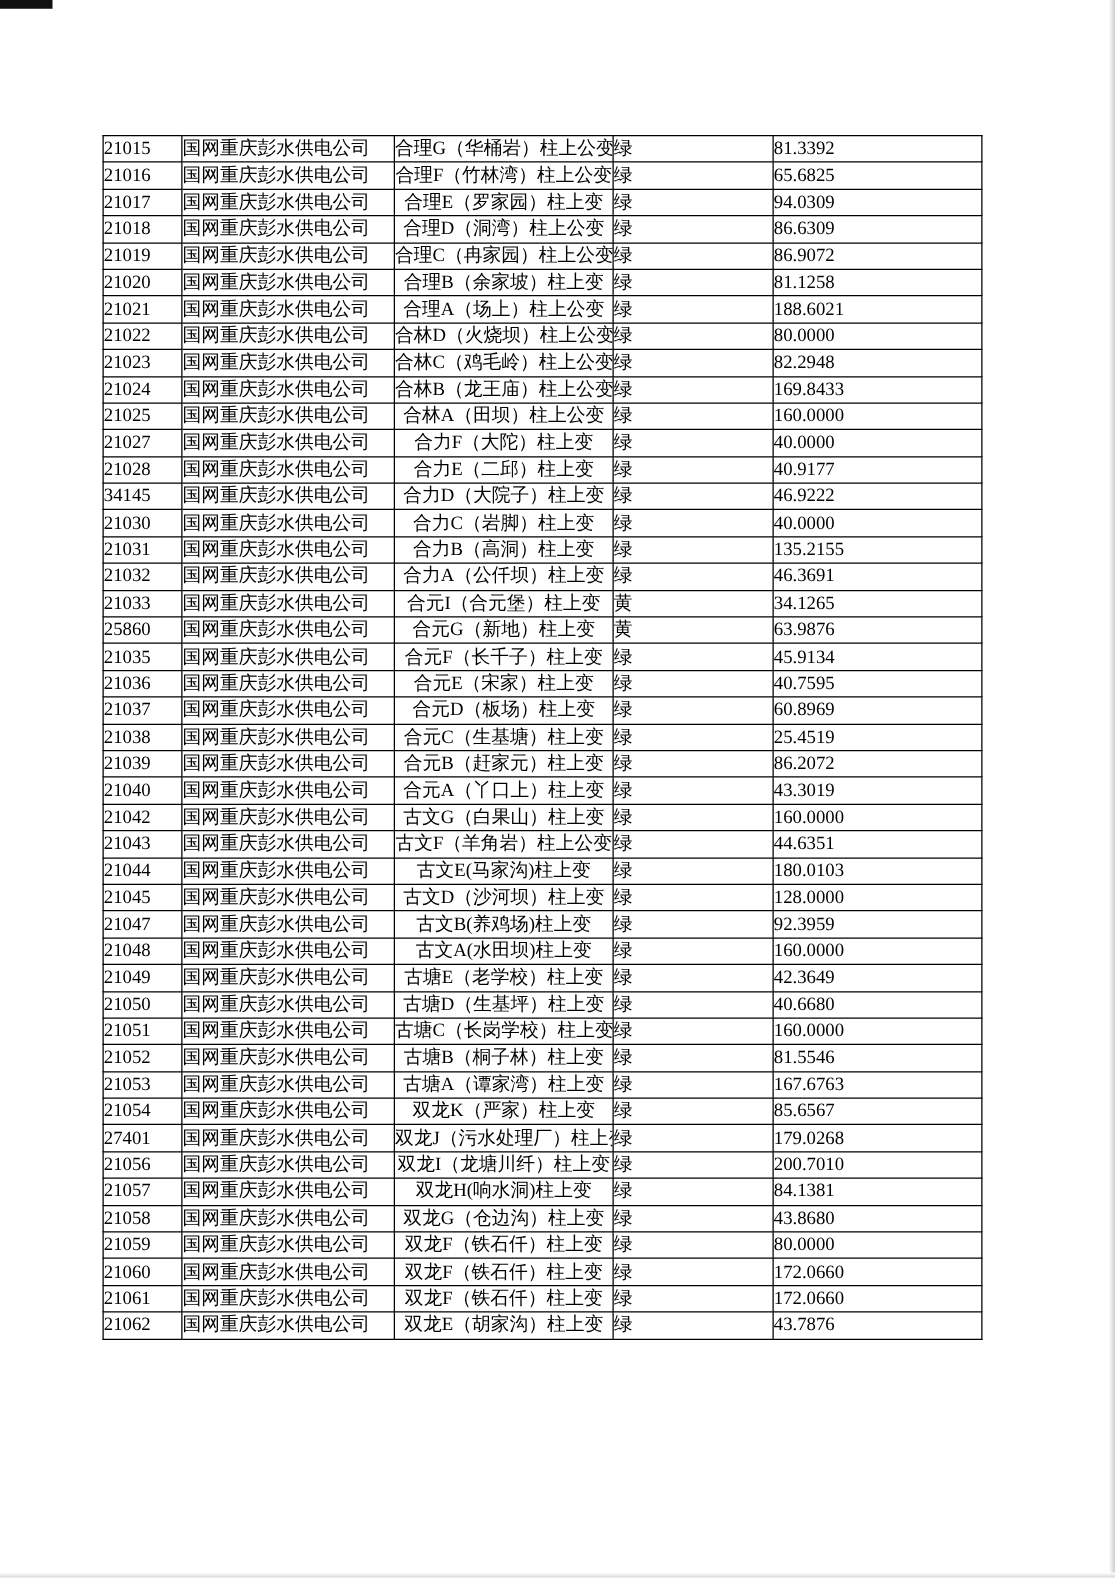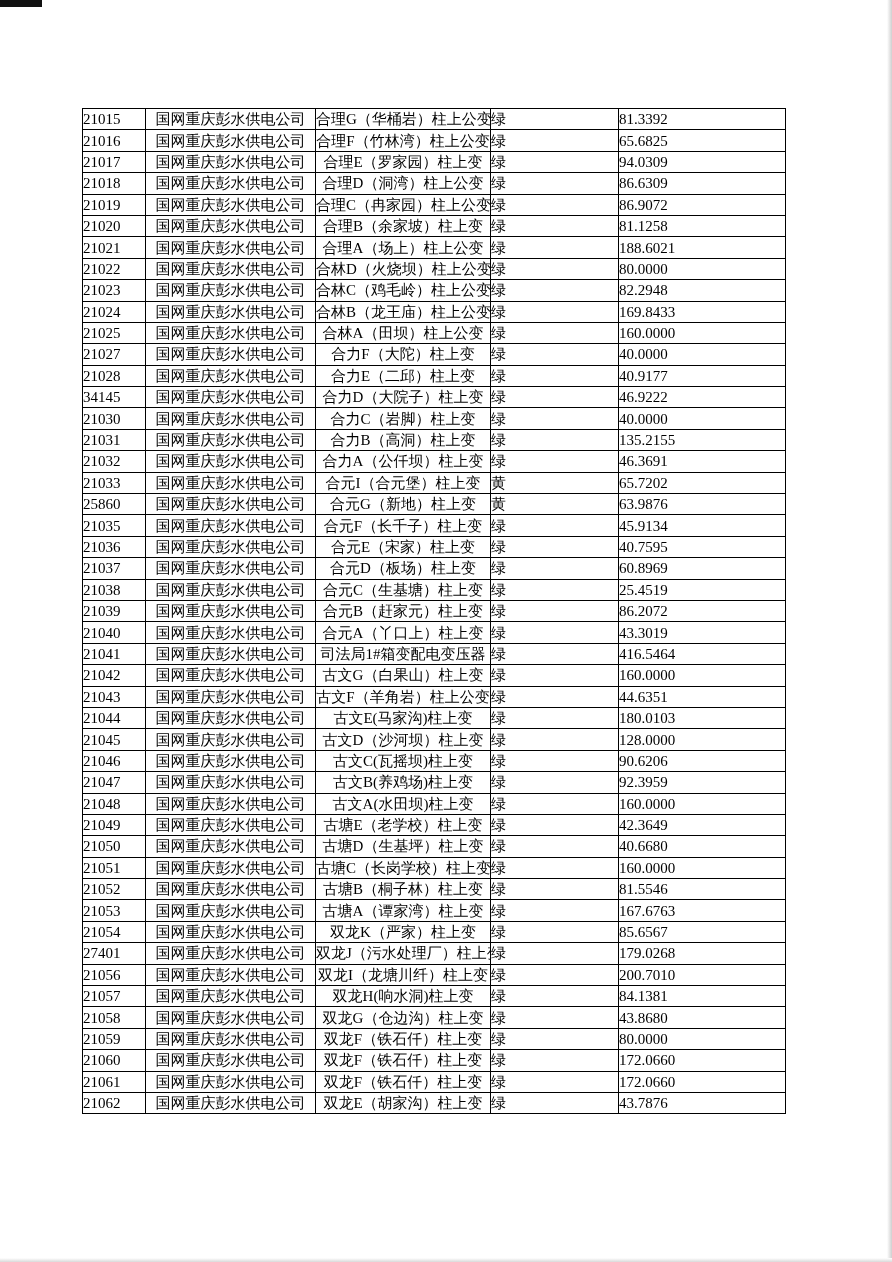--- a/index.html
+++ b/index.html
@@ -58,21 +58,21 @@
     height: 20.4px;
     padding: 0;
     font-size: 15px;
     line-height: 20px;
     color: #000000;
     vertical-align: middle;
     white-space: nowrap;
     overflow: hidden;
   }
   td.col-id      { padding-left: 12px; text-align: left; }
-  td.col-company { padding-left: 3px;  text-align: center; }
+  td.col-company { padding-left: 3px;  text-align: left; }
   td.col-name    { padding-left: 3px;  text-align: center; }
   td.col-status  { padding-left: 3px;  text-align: left; }
   td.col-value   { padding-right: 45px; text-align: left; }
 </style>
 </head>
 <body>
 
 <div class="page">
   <div class="corner-mark"></div>
   <div class="edge-right"></div>
@@ -222,21 +222,21 @@
     <td class="col-name">合力A（公仟坝）柱上变</td>
     <td class="col-status">绿</td>
     <td class="col-value">46.3691</td>
   </tr>
 
   <tr>
     <td class="col-id">21033</td>
     <td class="col-company">国网重庆彭水供电公司</td>
     <td class="col-name">合元I（合元堡）柱上变</td>
     <td class="col-status">黄</td>
-    <td class="col-value">65.7202</td>
+    <td class="col-value">34.1265</td>
   </tr>
 
   <tr>
     <td class="col-id">25860</td>
     <td class="col-company">国网重庆彭水供电公司</td>
     <td class="col-name">合元G（新地）柱上变</td>
     <td class="col-status">黄</td>
     <td class="col-value">63.9876</td>
   </tr>
 
@@ -281,27 +281,20 @@
   </tr>
 
   <tr>
     <td class="col-id">21040</td>
     <td class="col-company">国网重庆彭水供电公司</td>
     <td class="col-name">合元A（丫口上）柱上变</td>
     <td class="col-status">绿</td>
     <td class="col-value">43.3019</td>
   </tr>
 
-  <tr>
-    <td class="col-id">21041</td>
-    <td class="col-company">国网重庆彭水供电公司</td>
-    <td class="col-name">司法局1#箱变配电变压器</td>
-    <td class="col-status">绿</td>
-    <td class="col-value">416.5464</td>
-  </tr>
 
   <tr>
     <td class="col-id">21042</td>
     <td class="col-company">国网重庆彭水供电公司</td>
     <td class="col-name">古文G（白果山）柱上变</td>
     <td class="col-status">绿</td>
     <td class="col-value">160.0000</td>
   </tr>
 
   <tr>
@@ -321,27 +314,20 @@
   </tr>
 
   <tr>
     <td class="col-id">21045</td>
     <td class="col-company">国网重庆彭水供电公司</td>
     <td class="col-name">古文D（沙河坝）柱上变</td>
     <td class="col-status">绿</td>
     <td class="col-value">128.0000</td>
   </tr>
 
-  <tr>
-    <td class="col-id">21046</td>
-    <td class="col-company">国网重庆彭水供电公司</td>
-    <td class="col-name">古文C(瓦摇坝)柱上变</td>
-    <td class="col-status">绿</td>
-    <td class="col-value">90.6206</td>
-  </tr>
 
   <tr>
     <td class="col-id">21047</td>
     <td class="col-company">国网重庆彭水供电公司</td>
     <td class="col-name">古文B(养鸡场)柱上变</td>
     <td class="col-status">绿</td>
     <td class="col-value">92.3959</td>
   </tr>
 
   <tr>

